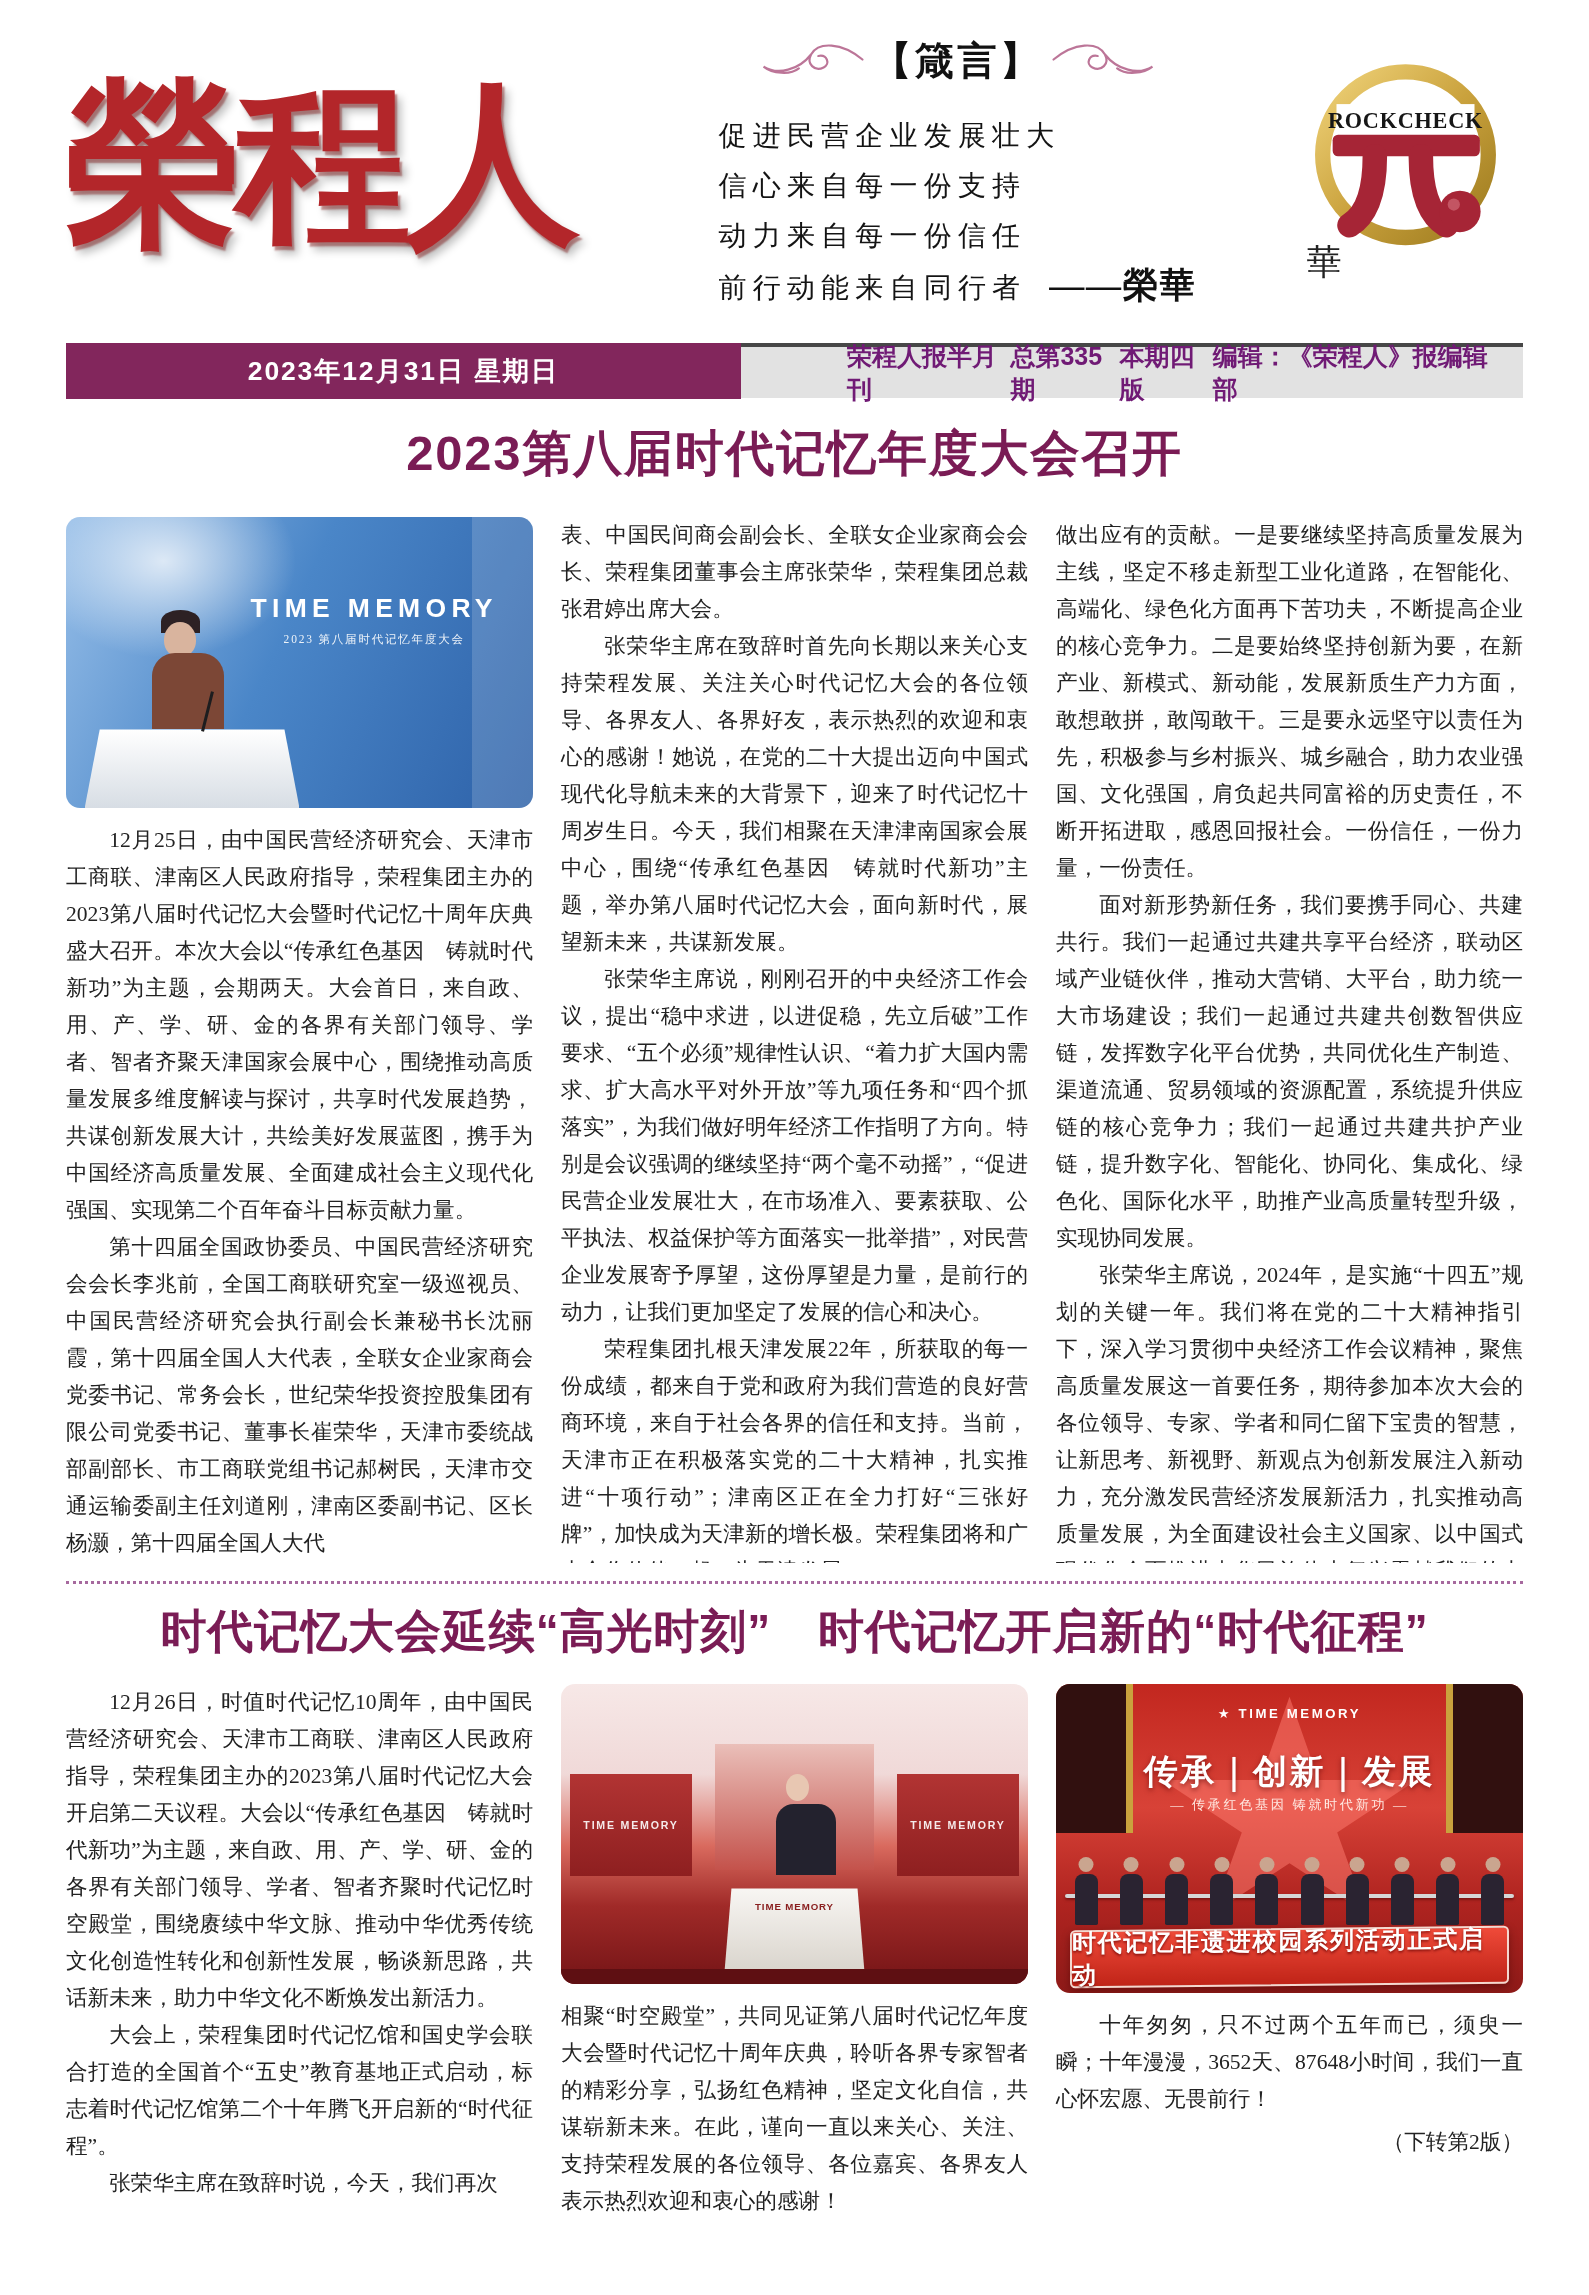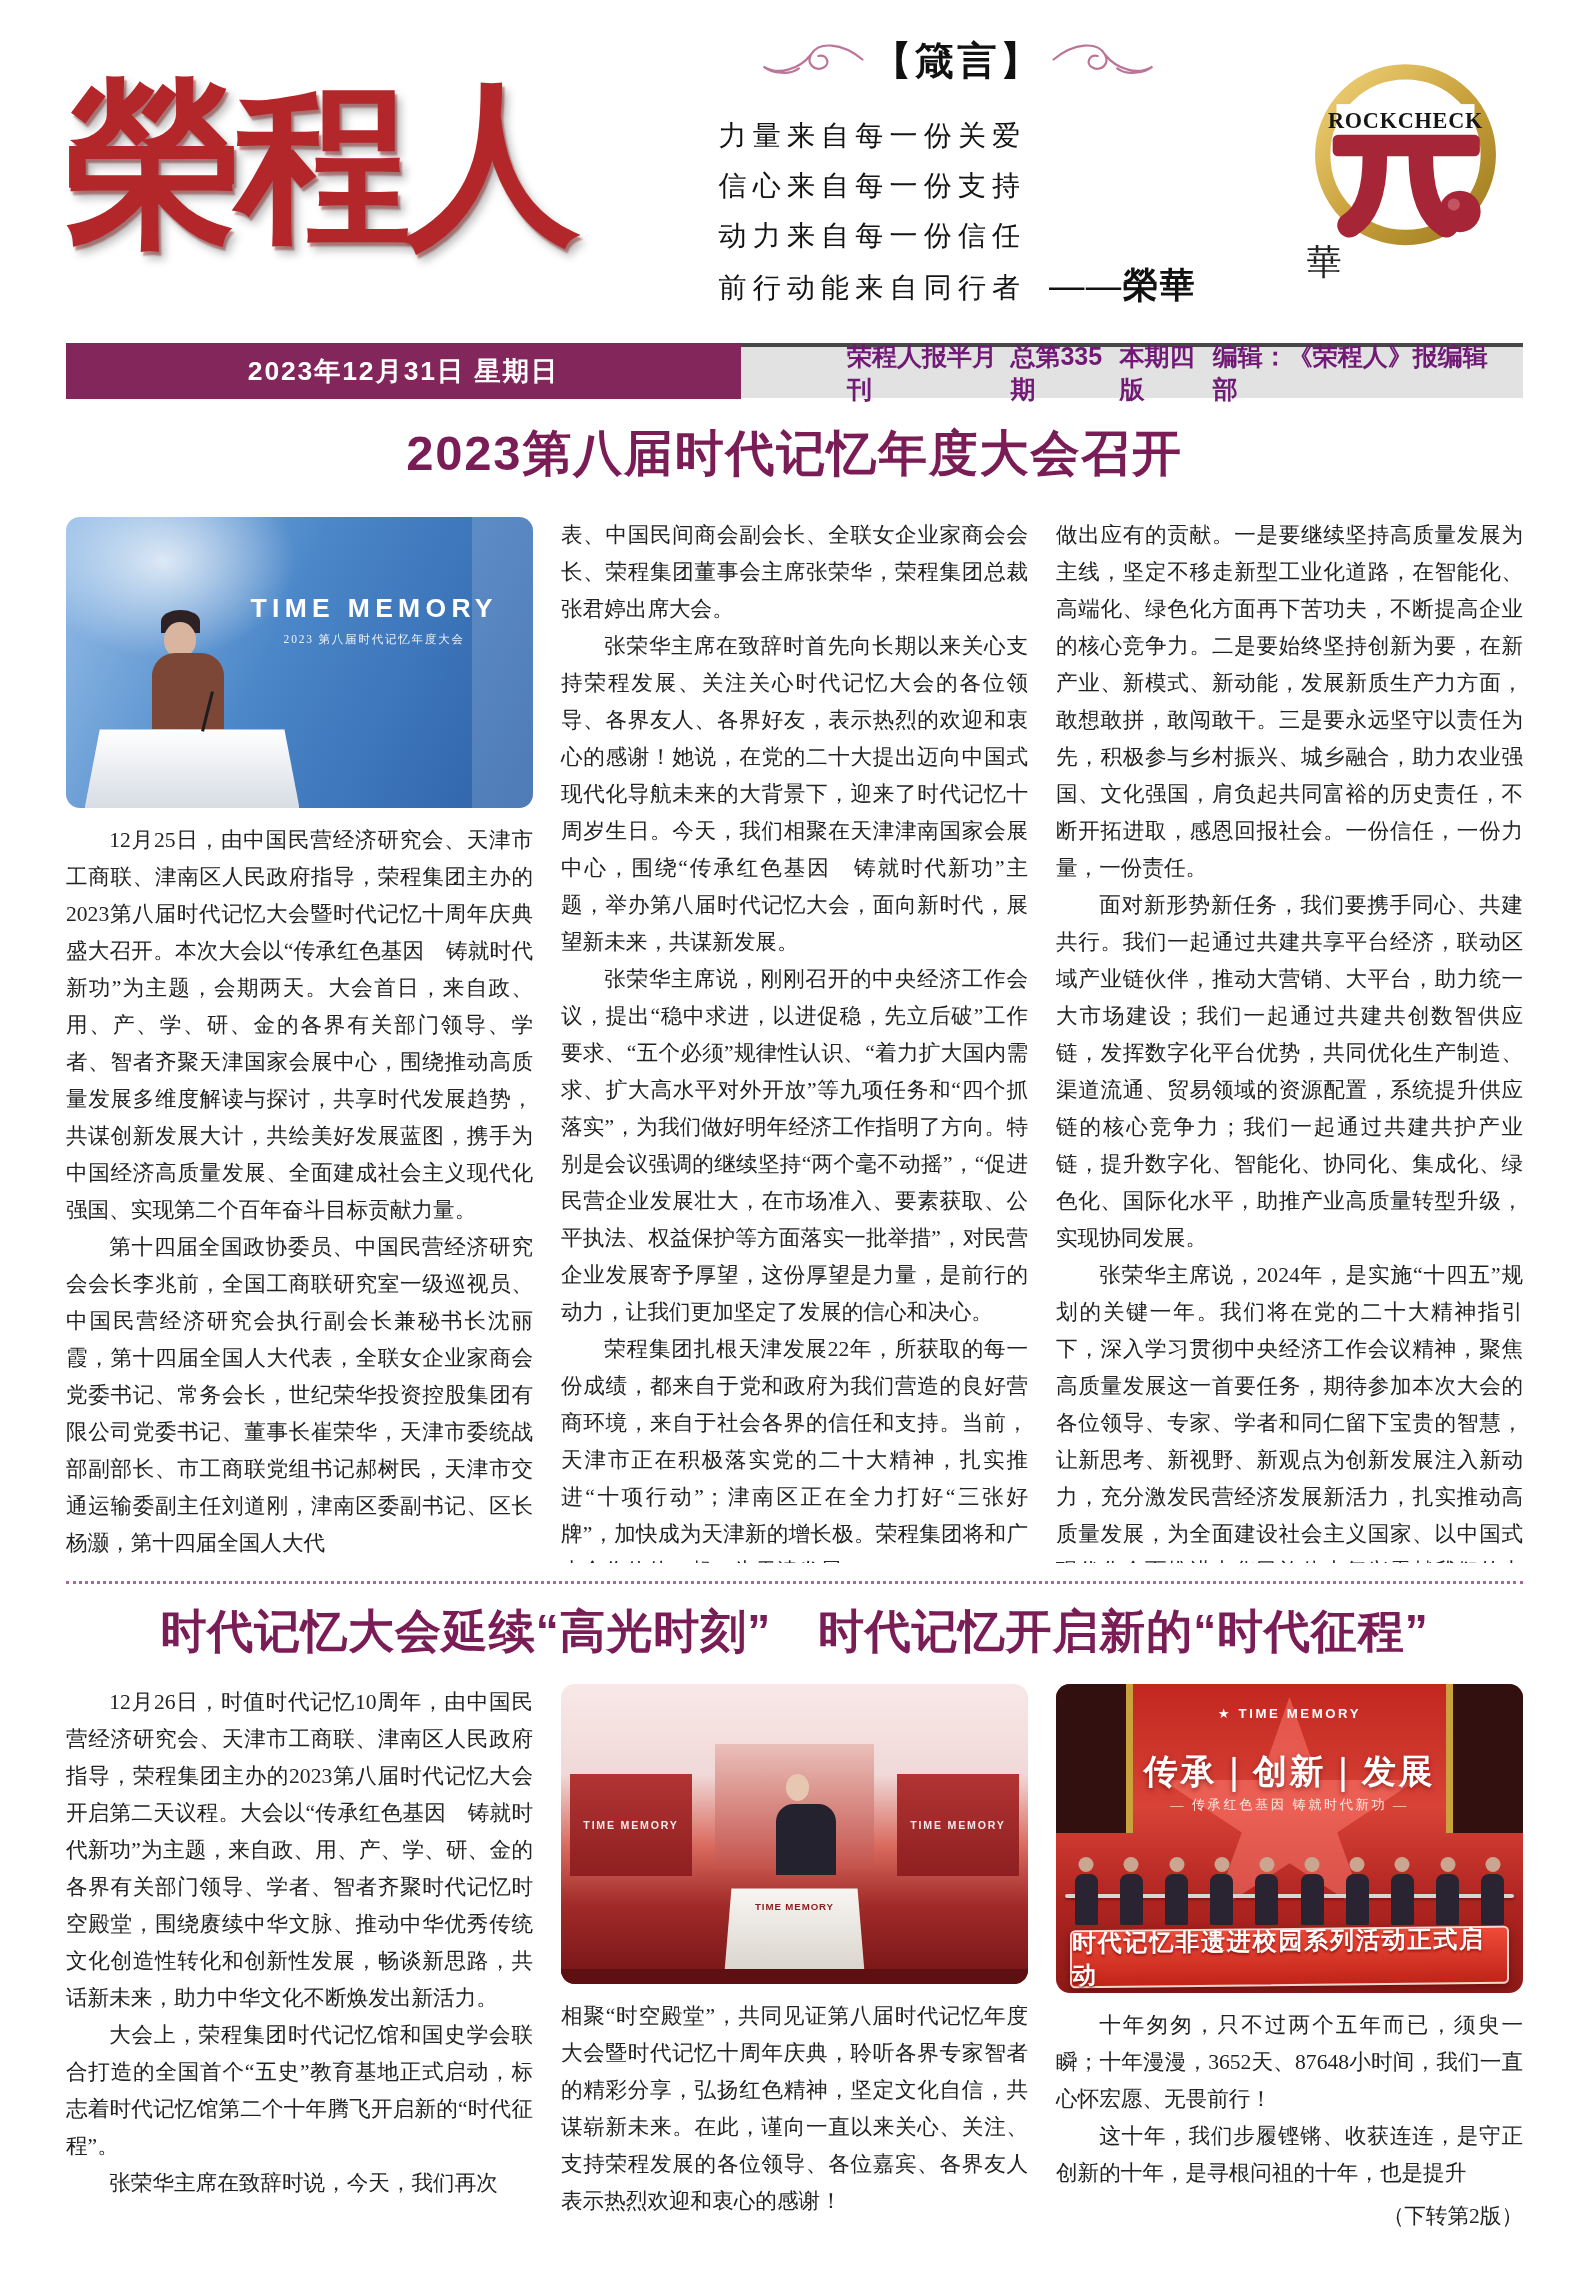--- a/index.html
+++ b/index.html
@@ -122,21 +122,21 @@
             </svg>
         </span>
         <span class="motto-title">【箴言】</span>
         <span class="flourish right">
           <svg viewBox="0 0 120 44" width="106" height="39">
               <path d="M116 22 C92 2 66 2 58 16 C52 27 62 36 72 31 C80 27 76 16 66 18 M58 16 C44 34 20 40 4 30 C14 38 34 40 44 32" fill="none" stroke="#b5678d" stroke-width="2.5" stroke-linecap="round"></path>
             </svg>
         </span>
       </div>
       <div class="motto-lines">
-        <div class="motto-line">力量来自每一份关爱</div>
+        <div class="motto-line">促进民营企业发展壮大</div>
         <div class="motto-line">信心来自每一份支持</div>
         <div class="motto-line">动力来自每一份信任</div>
         <div class="motto-line"><span>前行动能来自同行者</span><span class="motto-attr">——榮華</span></div>
       </div>
     </div>
 
     <div class="brand">
       <svg viewBox="0 0 270 300" width="207" height="231">
         <defs>
           <linearGradient id="gold" x1="0" y1="0" x2="1" y2="1">
@@ -256,21 +256,20 @@
             <span class="p3-person"></span>
             <span class="p3-person"></span>
             <span class="p3-person"></span>
             <span class="p3-person"></span>
           </div>
           <div class="p3-banner">
             <span class="p3-banner-text">时代记忆非遗进校园系列活动正式启动</span>
           </div>
         </div>
         <p class="para">十年匆匆，只不过两个五年而已，须臾一瞬；十年漫漫，3652天、87648小时间，我们一直心怀宏愿、无畏前行！</p>
-        <p class="para">这十年，我们步履铿锵、收获连连，是守正创新的十年，是寻根问祖的十年，也是提升</p>
         <div class="jump">（下转第2版）</div>
       </div>
 
     </div>
   </div>
 
 </div>
 
 
 </body></html>

